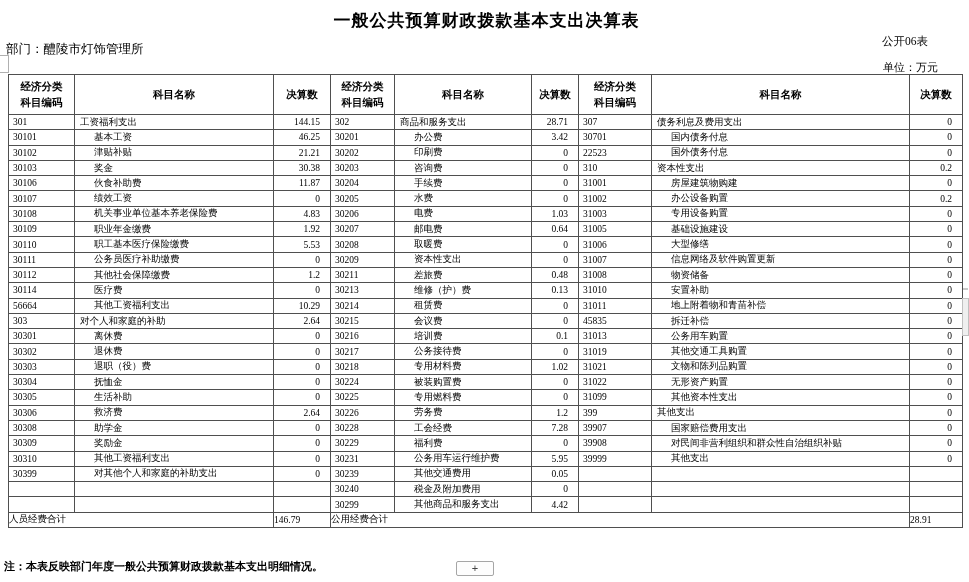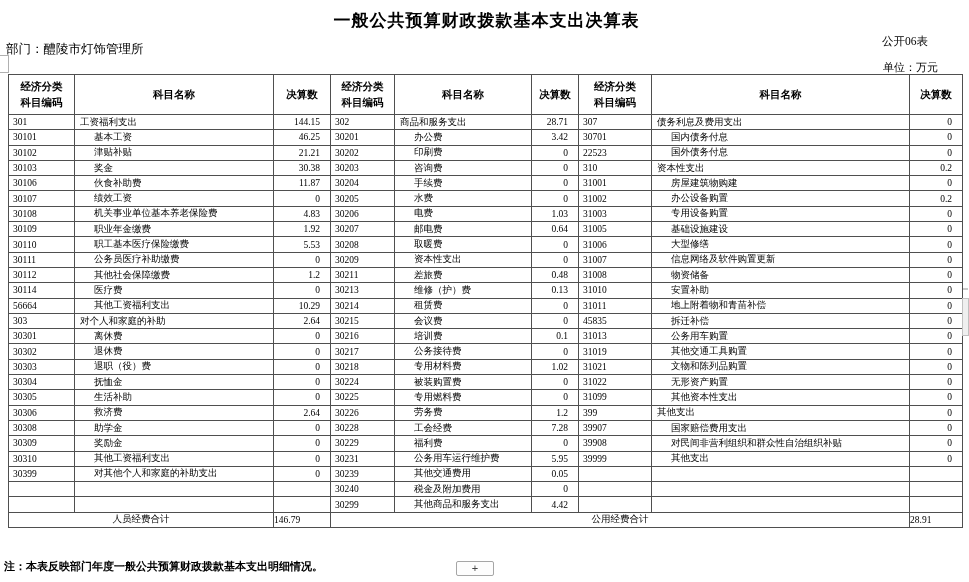--- a/index.html
+++ b/index.html
@@ -24,21 +24,21 @@
   }
   .sheet thead th{
     height:39px;font-size:10.5px;font-weight:bold;line-height:1.5;
     text-align:center;vertical-align:middle;
   }
   .sheet tbody td,.sheet tfoot td{height:14.3px;font-size:9.5px;vertical-align:middle;}
   td.code{text-align:left;padding-left:4px;}
   td.name{text-align:left;padding-left:5px;}
   td.name.ind{padding-left:19px;}
   td.val{text-align:right;padding-right:10px;}
-  td.total-label{text-align:center;font-size:9.5px;margin-top:28px;}
+  td.total-label{text-align:left;font-size:9.5px;margin-top:28px;}
   td.total-val{font-size:9.5px;}
   .note{
     position:absolute;left:4px;top:559px;
     font-family:"Liberation Sans","DejaVu Sans",sans-serif;
     font-weight:600;font-size:11px;
   }
   .plus-btn{
     position:absolute;left:456px;top:561px;width:36px;height:13px;
     border:1px solid #a6a6a6;background:#fdfdfd;border-radius:2px;
     font-family:"Liberation Sans","DejaVu Sans",sans-serif;

